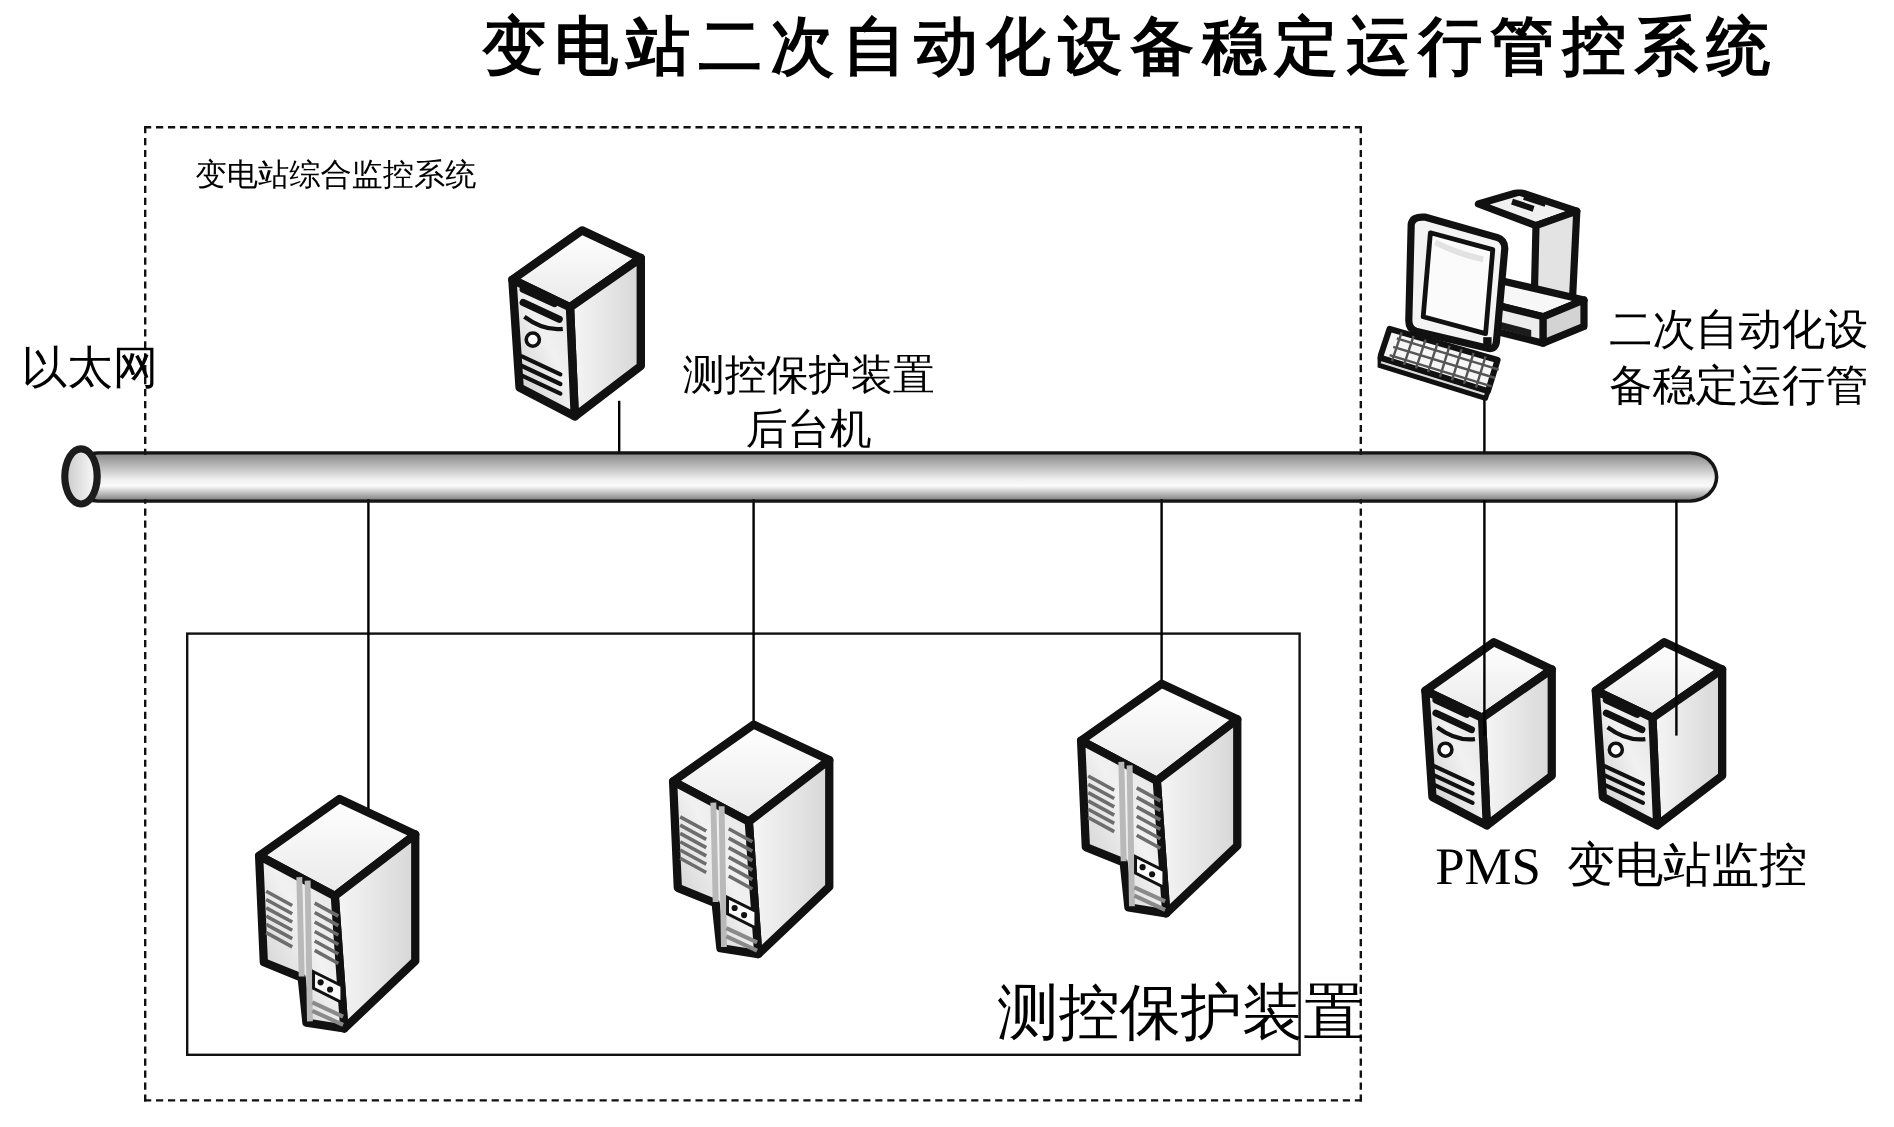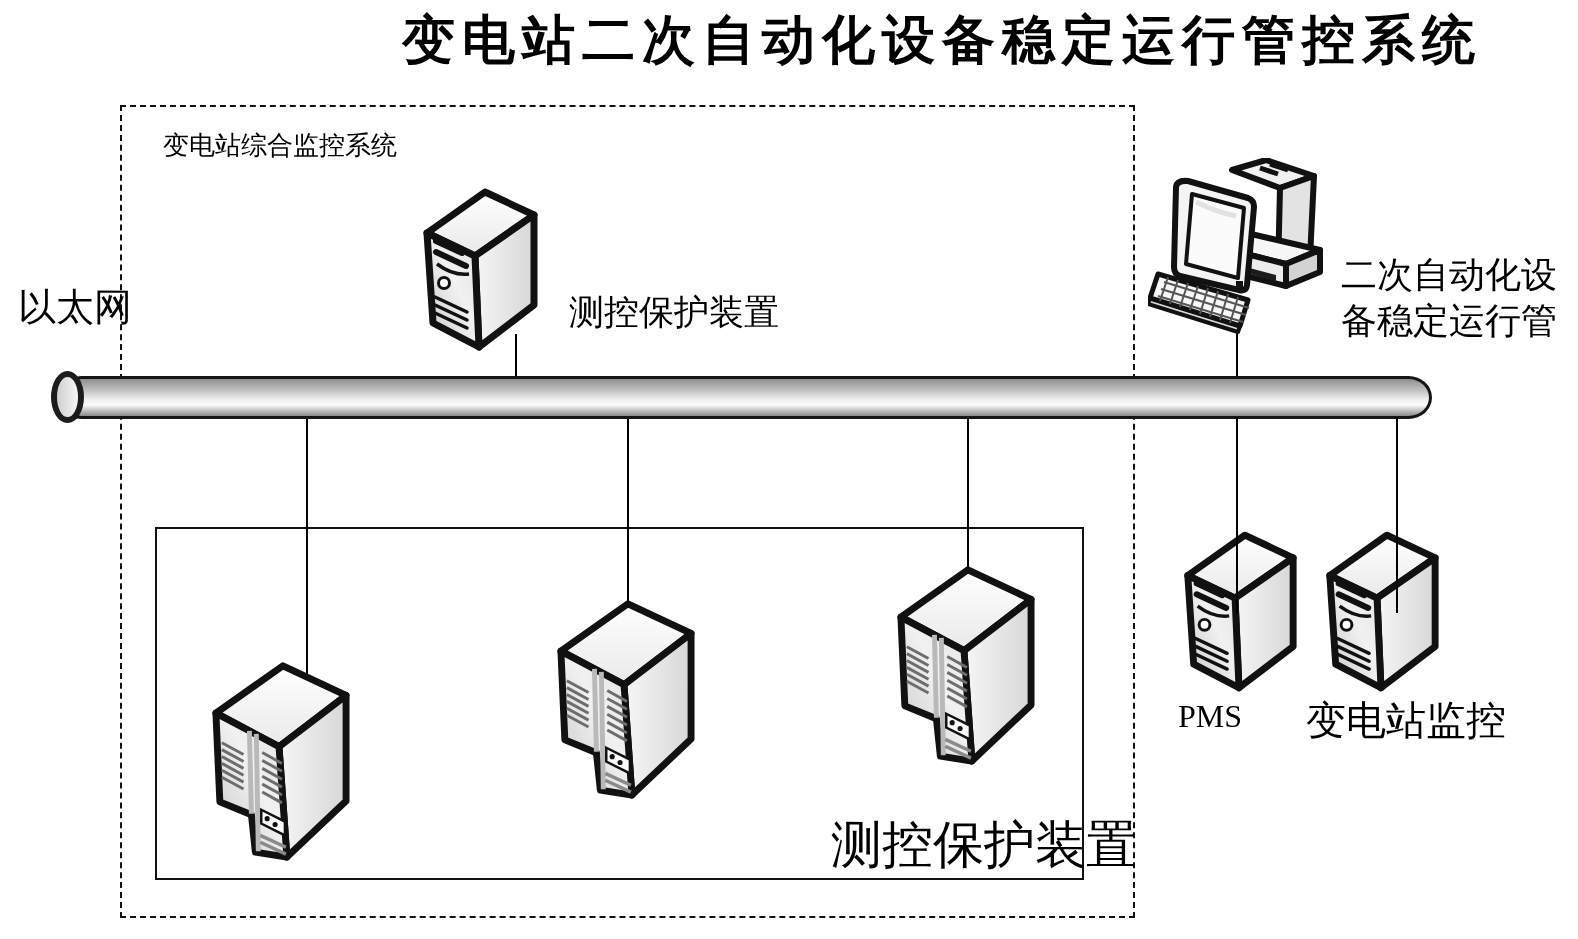--- a/index.html
+++ b/index.html
@@ -5,21 +5,21 @@
   html,body{margin:0;padding:0;background:#fff;}
   .canvas{position:relative;width:1578px;height:939px;background:#fff;overflow:hidden;
           font-family:"Liberation Serif","DejaVu Serif",serif;color:#000;}
   .lbl{position:absolute;white-space:nowrap;z-index:8;line-height:1.15;}
   .title{left:402px;top:10px;font-size:53px;font-weight:bold;letter-spacing:7px;}
   .lbl-monsys{left:163px;top:131px;font-size:26px;}
   .lbl-eth{left:18px;top:286px;font-size:38px;}
   .lbl-backend{left:568px;top:290px;width:212px;text-align:center;font-size:35px;line-height:45px;}
   .lbl-ctrl{left:1341px;top:252px;font-size:36px;line-height:46px;}
   .lbl-prot{left:831px;top:816px;font-size:51px;}
-  .lbl-pms{left:1178px;top:698px;width:124px;text-align:left;font-size:32px;}
+  .lbl-pms{left:1178px;top:698px;width:124px;text-align:center;font-size:44px;}
   .lbl-env{left:1306px;top:698px;width:180px;text-align:center;font-size:40px;}
   .outer-box{position:absolute;left:120px;top:105px;width:1015px;height:813px;
              border:2px dashed #111;z-index:1;box-sizing:border-box;}
   .inner-box{position:absolute;left:155px;top:527px;width:929px;height:353px;
              border:2px solid #111;z-index:1;box-sizing:border-box;}
   .pipe{position:absolute;left:58px;top:376px;width:1374px;height:43px;z-index:5;
         border:3px solid #151515;border-radius:24px/22px;box-sizing:border-box;
         background:linear-gradient(180deg,#8f8f8f 0%,#bdbdbd 28%,#efefef 55%,#fbfbfb 70%,#b0b0b0 90%,#8a8a8a 100%);}
   .pipe-cap{position:absolute;left:51px;top:371px;width:33px;height:52px;z-index:6;
             border:6px solid #1c1c1c;border-radius:50%;box-sizing:border-box;
@@ -145,20 +145,21 @@
     </svg>
   <svg class="icon" style="left:1148px;top:158px;width:192px;height:180px;">
       <use href="#sym-computer"></use>
     </svg>
 
   <div class="lbl lbl-monsys">变电站综合监控系统</div>
   <div class="lbl lbl-eth">以太网</div>
 
   <div class="lbl lbl-backend">
     <div>测控保护装置</div>
+    <div>后台机</div>
   </div>
 
   <div class="lbl lbl-ctrl">
     <div>二次自动化设</div>
     <div>备稳定运行管</div>
   </div>
 
   <div class="lbl lbl-prot">测控保护装置</div>
   <div class="lbl lbl-pms">PMS</div>
   <div class="lbl lbl-env">变电站监控</div>

